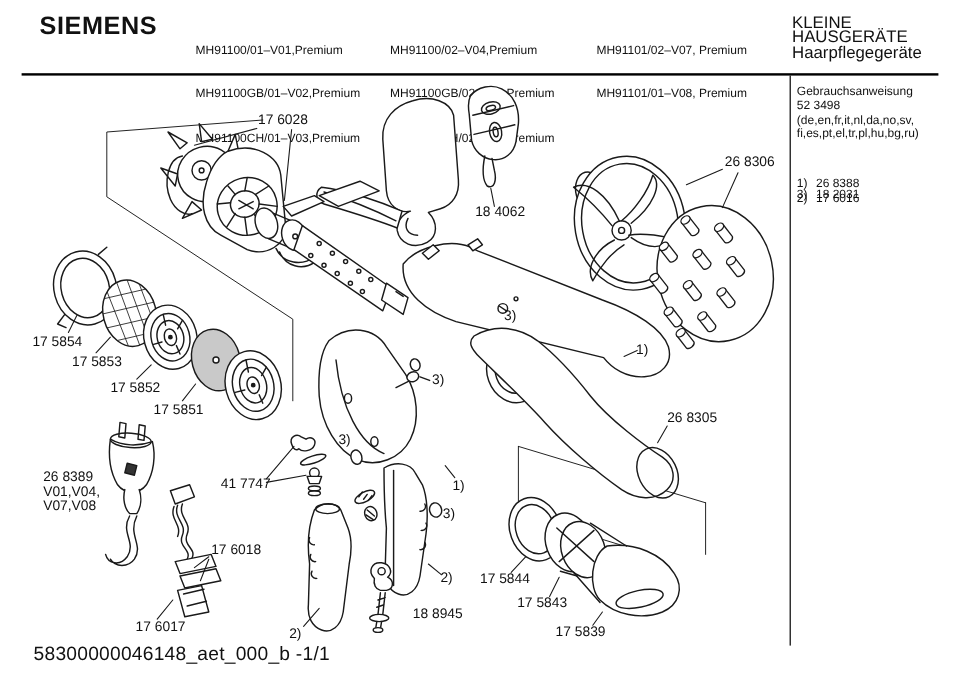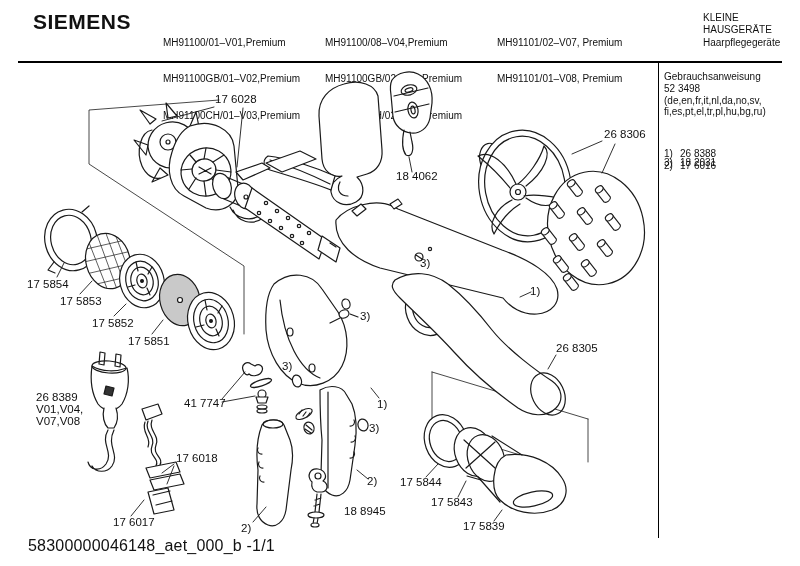--- a/index.html
+++ b/index.html
@@ -2,41 +2,41 @@
 <html><head>
 <meta charset="utf-8">
 <style>
   html,body{margin:0;padding:0;background:#fff;}
   body{width:800px;height:566px;position:relative;overflow:hidden;
        font-family:"Liberation Sans",sans-serif;color:#111;}
   .abs{position:absolute;}
   .brand{left:33px;top:10px;font-size:21px;font-weight:700;letter-spacing:.5px;}
   .modelcol{top:12px;font-size:10px;line-height:12.3px;white-space:pre;}
   .c2{left:163px}.c3{left:325px}.c4{left:497px}
-  .catcol{left:660px;top:12px;font-size:10px;line-height:12.3px;margin-left:43px;}
+  .catcol{left:660px;top:12px;font-size:14px;line-height:12.3px;}
   .hrule{left:18px;top:61px;width:764px;height:2px;background:#000;}
   .vrule{left:658px;top:63px;width:1px;height:475px;background:#000;}
   .side{left:664px;font-size:10px;}
   .refrow span{display:inline-block;}
   .refidx{width:16px;}
   .footer{left:28px;top:537px;font-size:16px;letter-spacing:.2px;}
   svg text{font-family:"Liberation Sans",sans-serif;font-size:11.5px;fill:#111;}
 </style>
 </head>
 <body>
 
 <div class="abs brand">SIEMENS</div>
 
 <div class="abs modelcol c2">
   <div>MH91100/01–V01,Premium</div>
   <div>MH91100GB/01–V02,Premium</div>
   <div>MH91100CH/01–V03,Premium</div>
 </div>
 <div class="abs modelcol c3">
-  <div>MH91100/08–V04,Premium</div>
+  <div>MH91100/02–V04,Premium</div>
   <div>MH91100GB/02–V05,Premium</div>
   <div>MH91100CH/02–V06,Premium</div>
 </div>
 <div class="abs modelcol c4">
   <div>MH91101/02–V07, Premium</div>
   <div>MH91101/01–V08, Premium</div>
 </div>
 <div class="abs catcol">
   <div>KLEINE HAUSGERÄTE</div>
   <div>Haarpflegegeräte</div>

